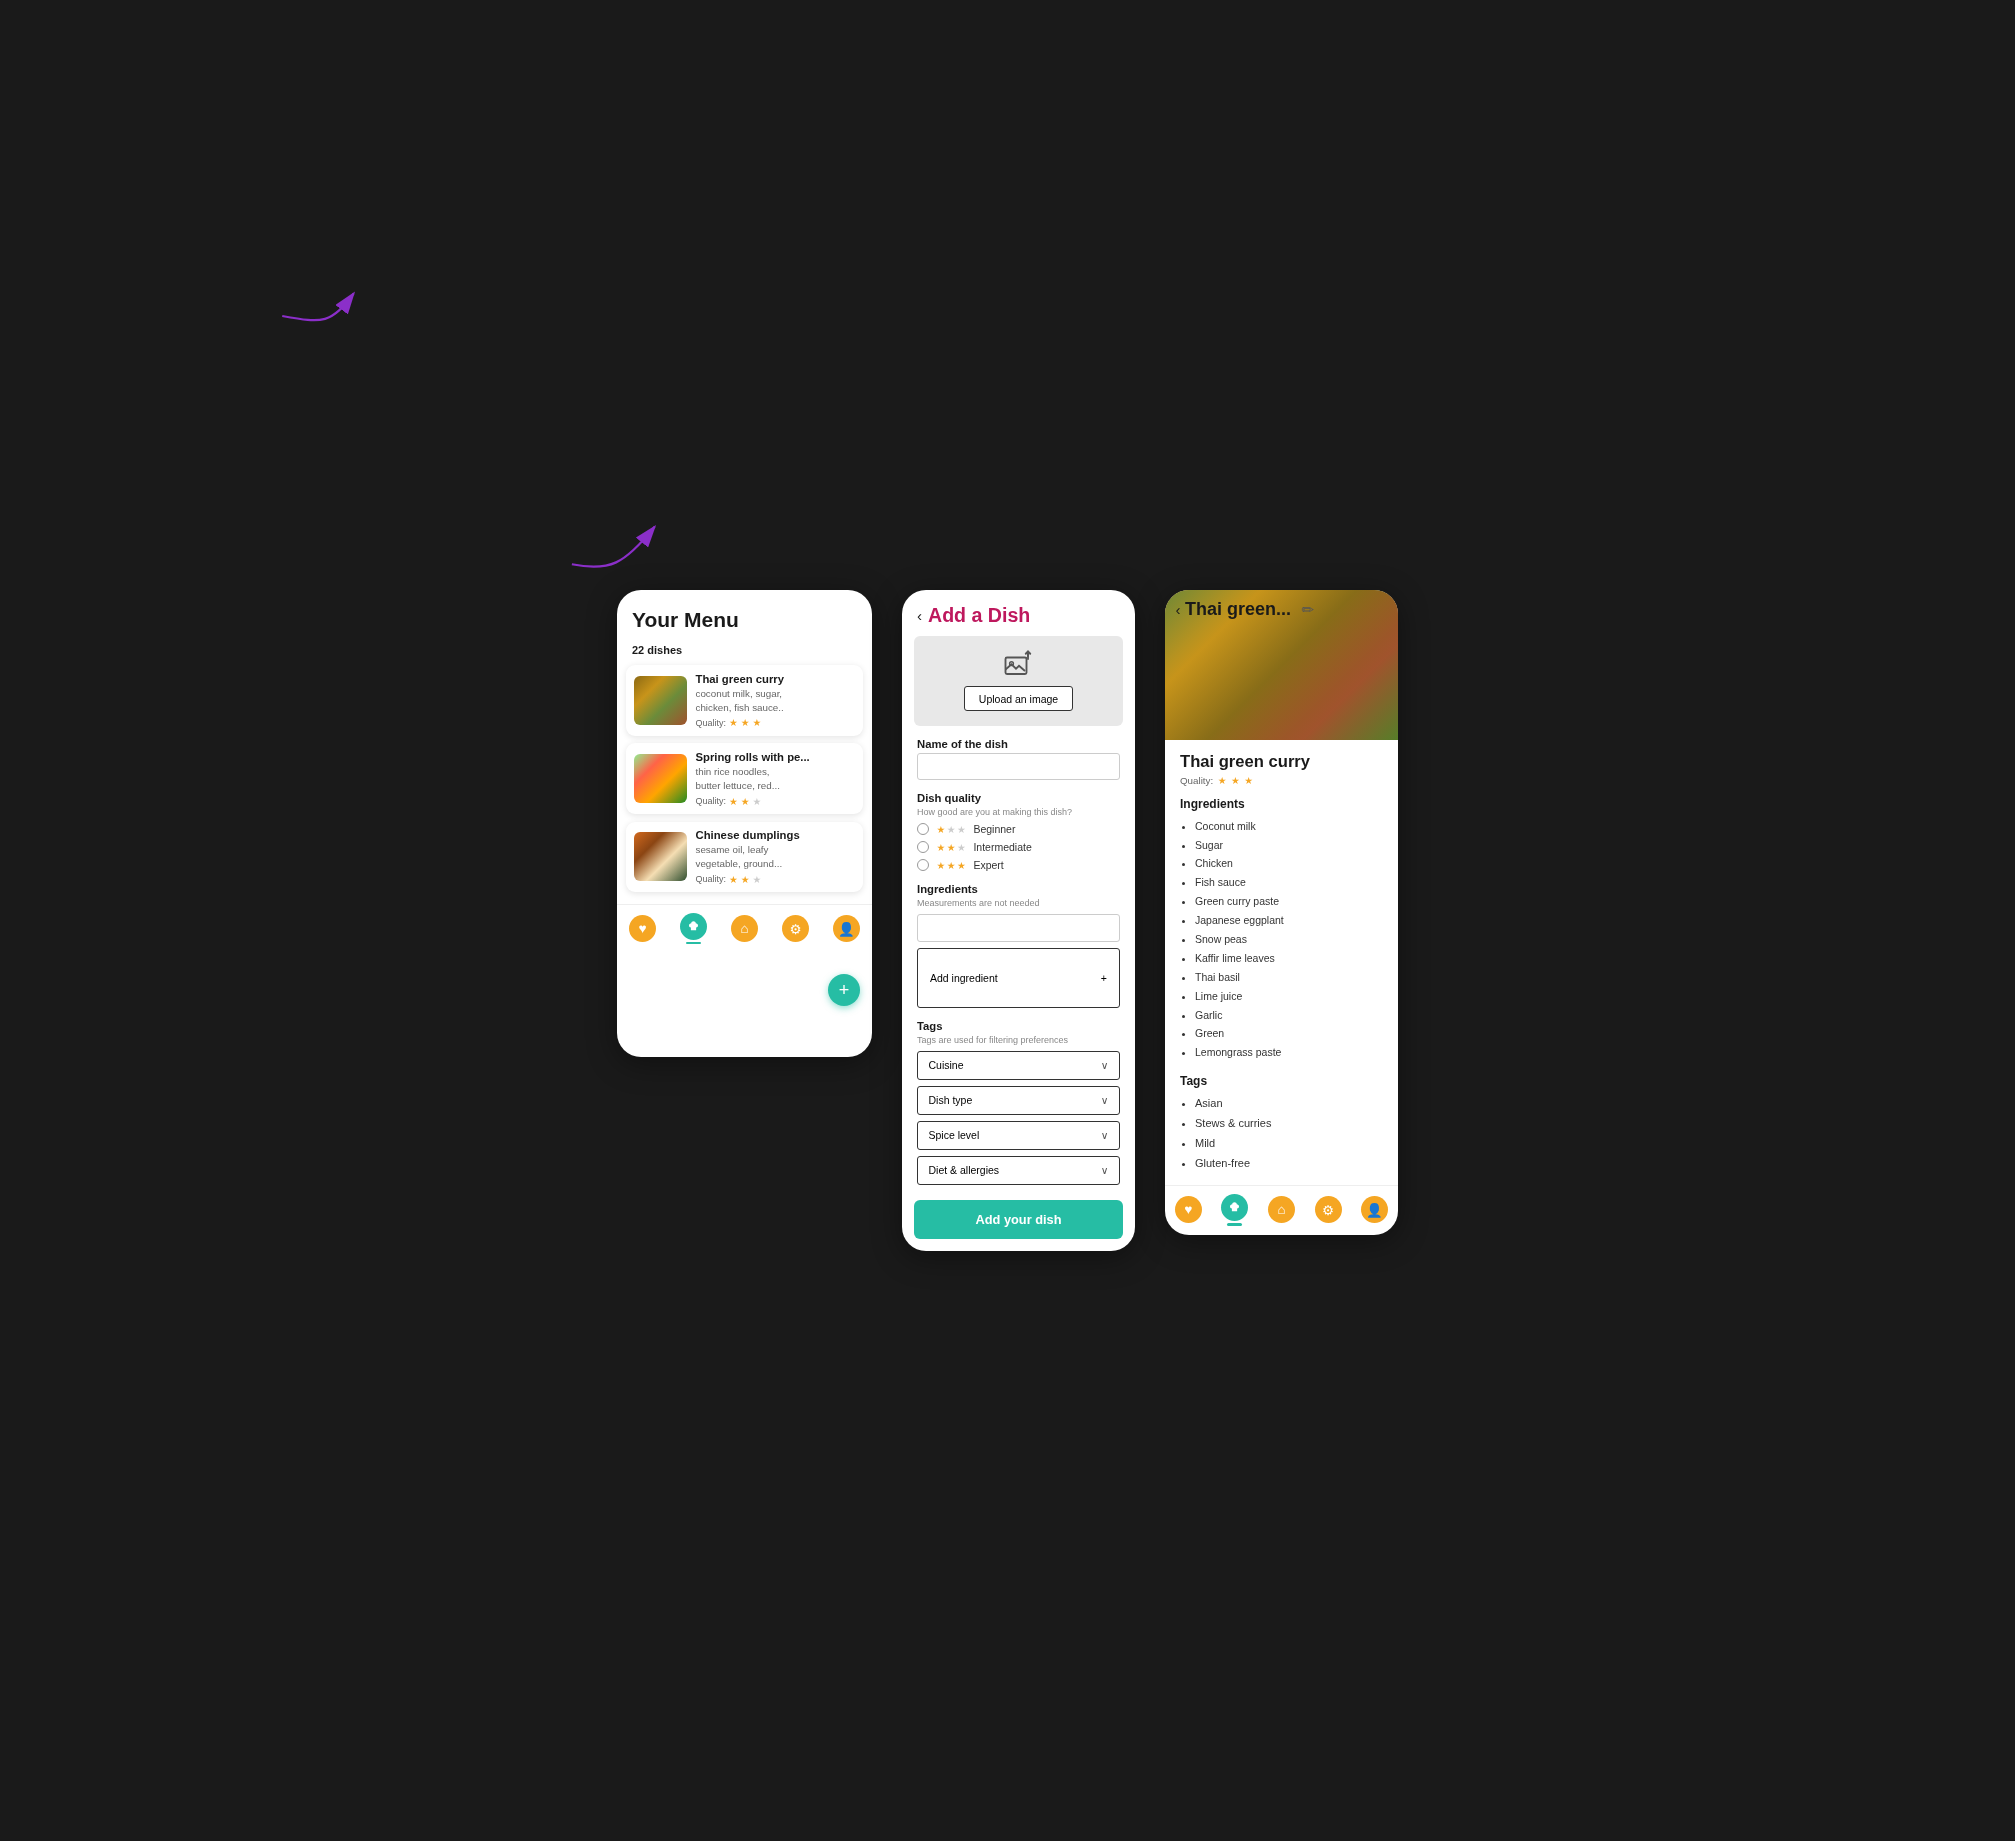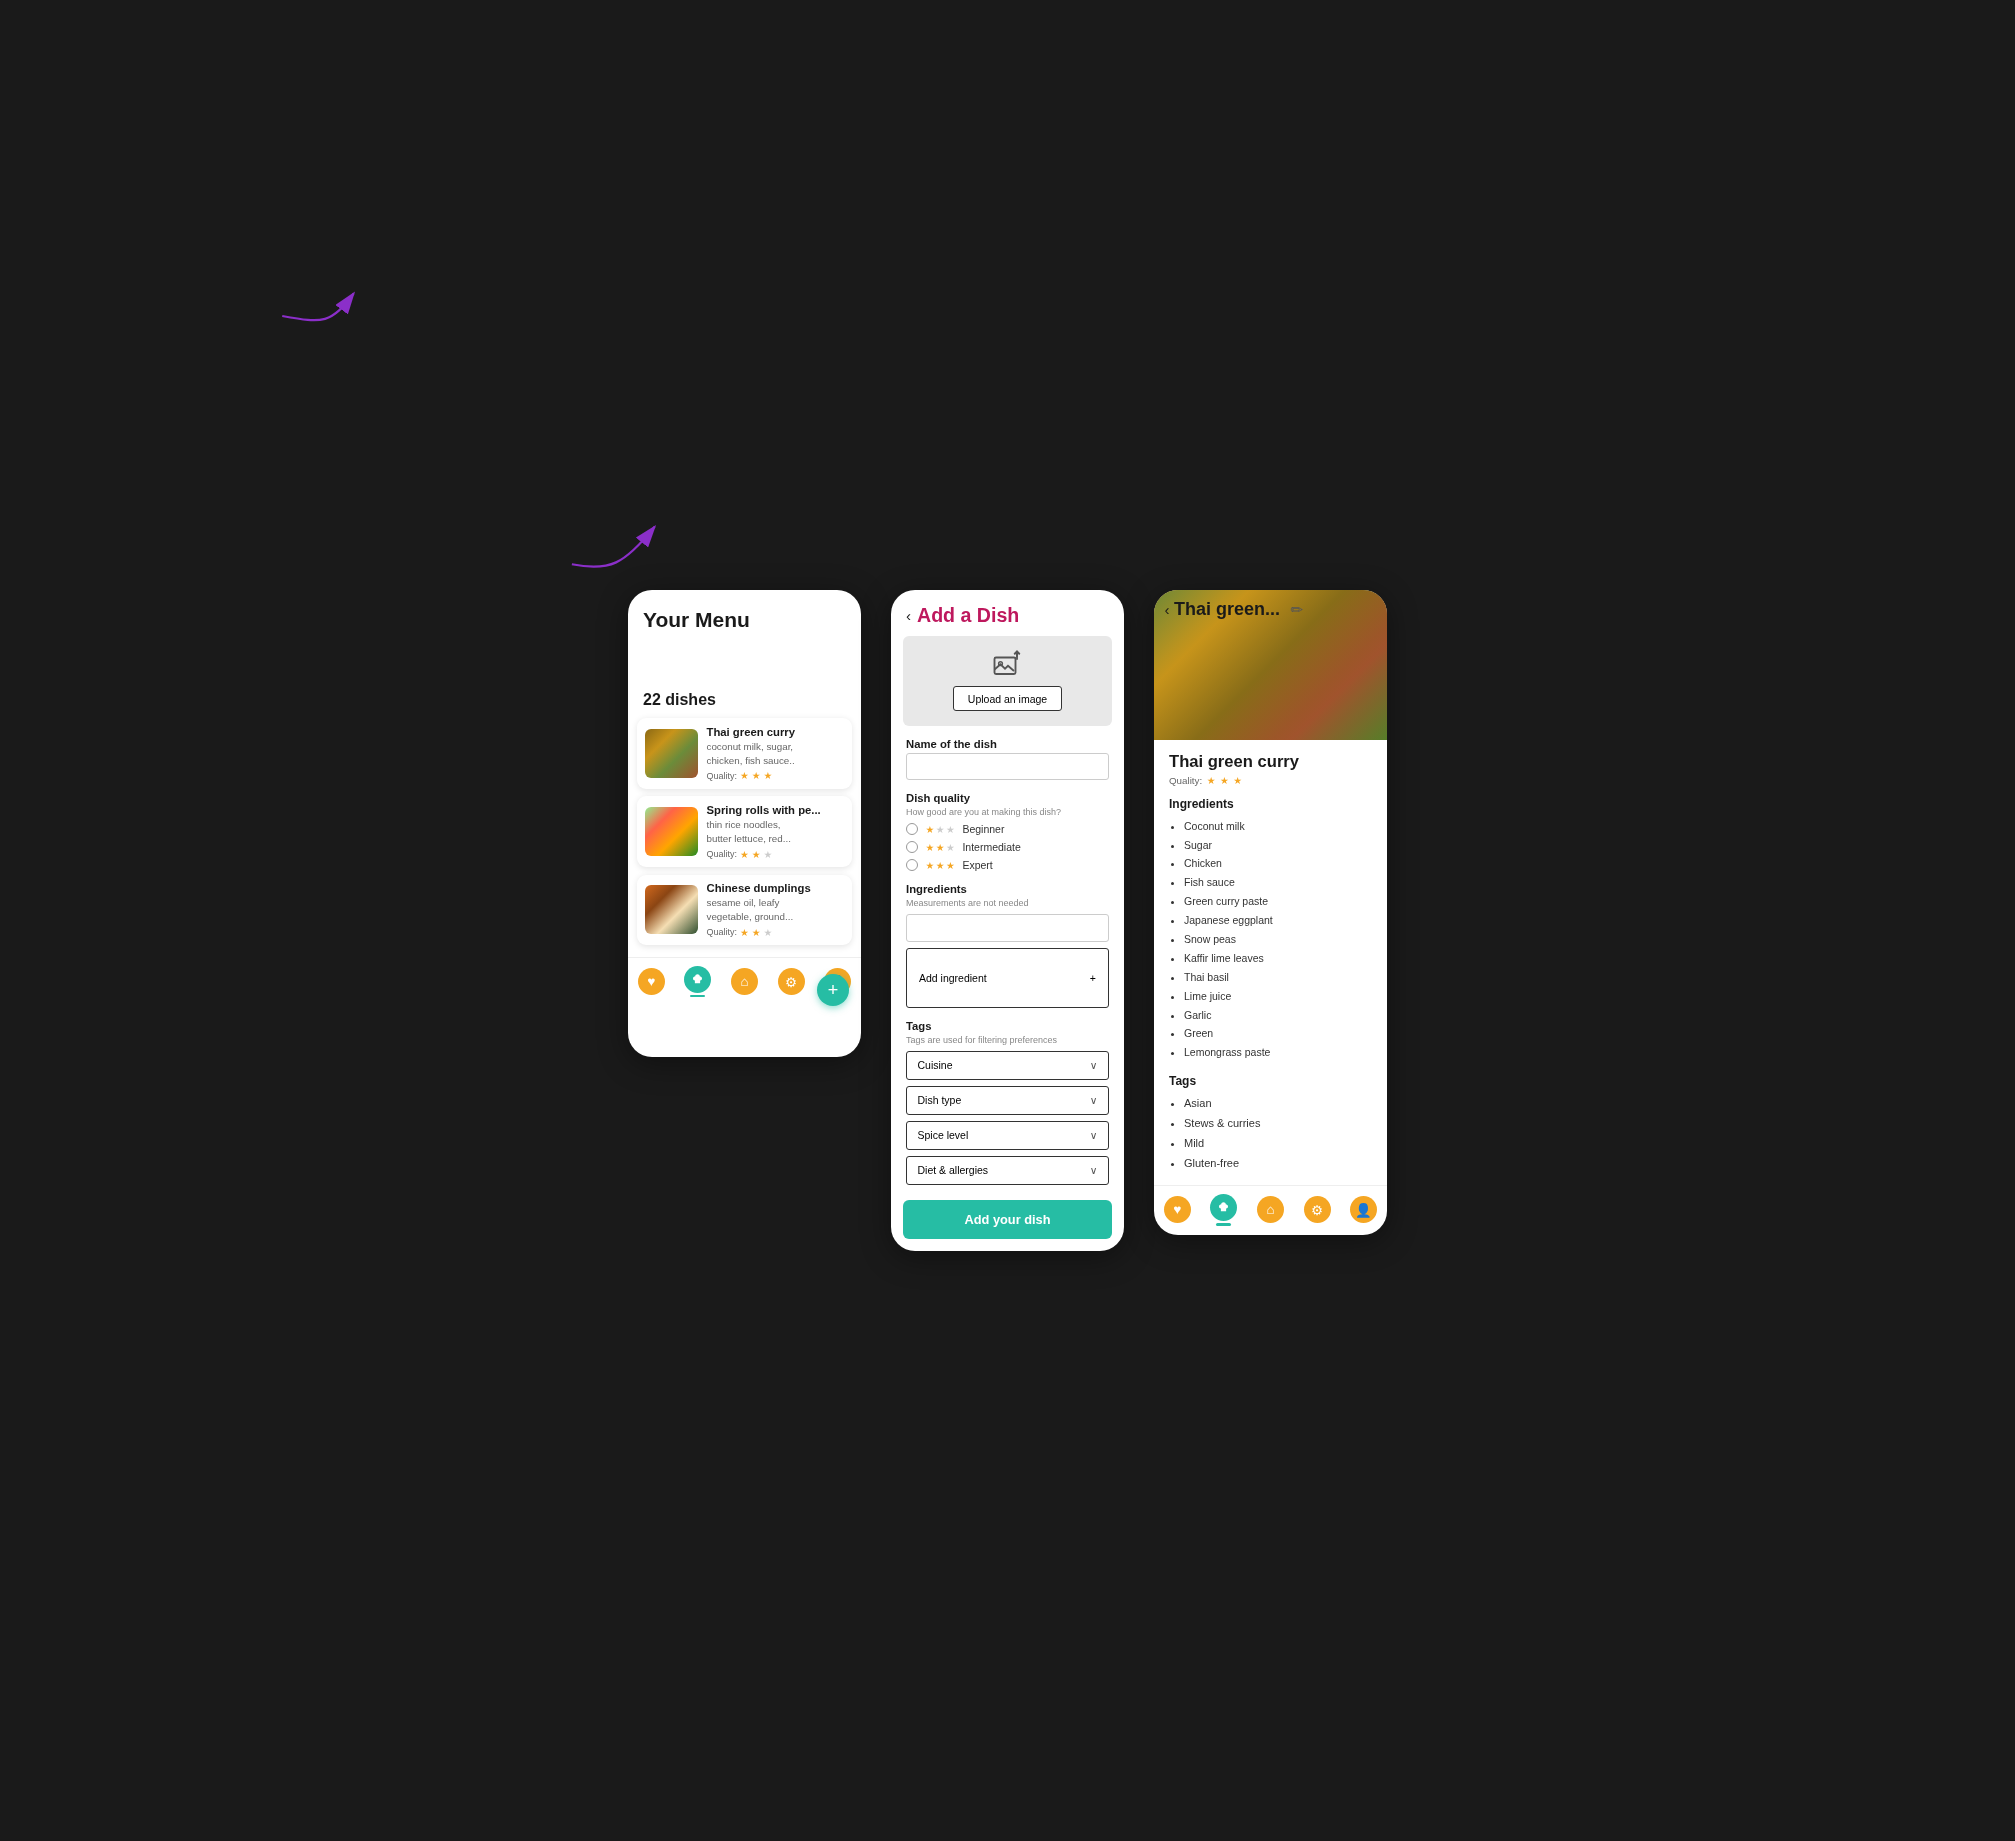--- a/index.html
+++ b/index.html
@@ -24,40 +24,39 @@
     .phone-screen {
       background: #fff;
       border-radius: 24px;
       box-shadow: 0 6px 30px rgba(0,0,0,0.4);
       overflow: hidden;
       position: relative;
     }
 
     
     .screen-menu {
-      width: 233px;
+      width: 255px;
       min-height: 467px;
     }
 
     .screen-header {
       padding: 18px 15px 6px;
     }
 
     .screen-title {
       font-size: 21px;
       font-weight: 700;
       color: #1a1a1a;
     }
 
     .dish-count {
-      font-size: 16px;
+      font-size: 11px;
       font-weight: 700;
       color: #1a1a1a;
       padding: 6px 15px 9px;
-      margin-top: 47px;
     }
 
     .dish-list {
       padding: 0 9px;
       display: flex;
       flex-direction: column;
       gap: 7.5px;
     }
 
     .dish-card {

